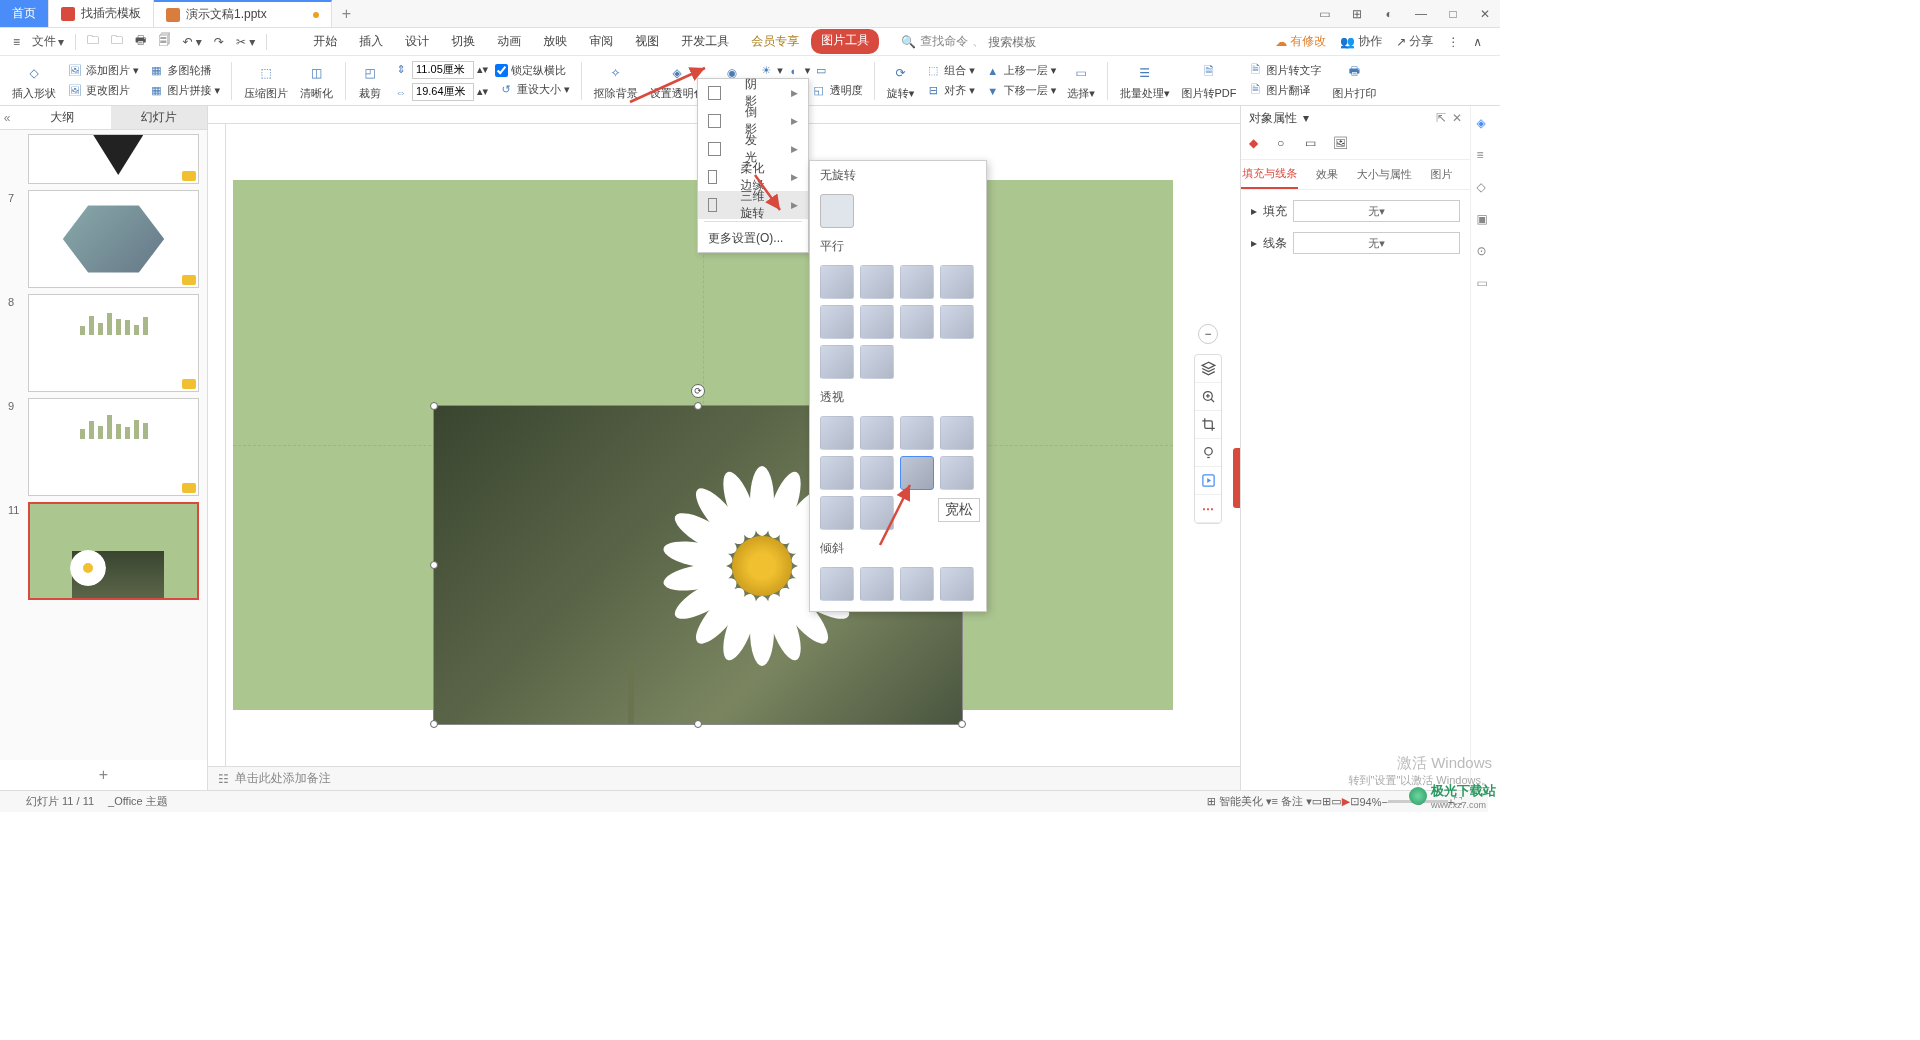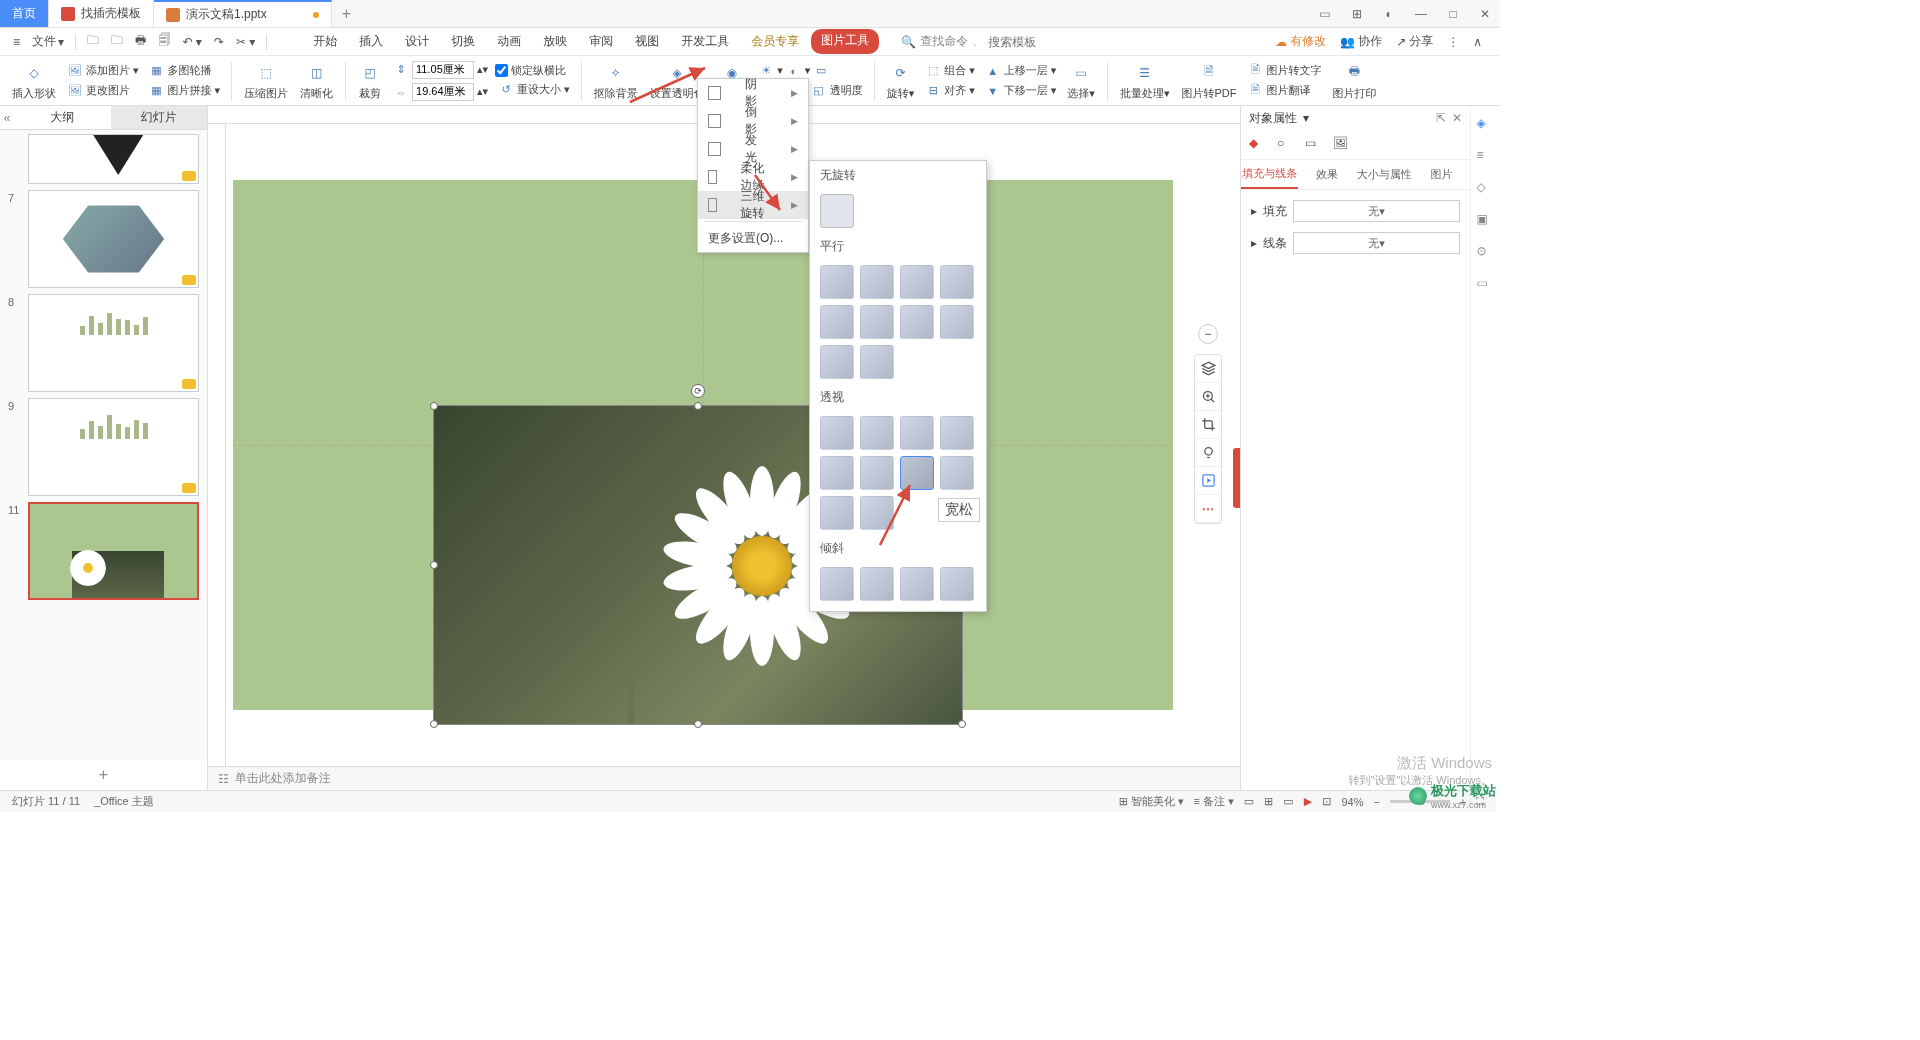--- a/index.html
+++ b/index.html
@@ -124,22 +124,22 @@
   .rp-section { padding:10px; }
   .rp-row { display:flex; align-items:center; gap:6px; margin-bottom:10px; }
   .rp-select { flex:1; height:22px; border:1px solid #ccc; display:flex; align-items:center; justify-content:center; font-size:11px; color:#666; }
   
   
   .sidebar-icons { width:30px; border-left:1px solid #eee; display:flex; flex-direction:column; align-items:center; gap:14px; padding-top:10px; }
   .sidebar-icon { width:18px; height:18px; color:#888; cursor:pointer; }
   .sidebar-icon.active { color:#4a8df8; }
   
   
-  .status-bar { position:absolute; bottom:0; left:0; right:4px; height:22px; background:#f7f7f7; border-top:1px solid #ddd; display:flex; align-items:center; padding:0 12px; font-size:11px; color:#666; gap:14px; }
-  .status-right { margin-left:auto; display:flex; align-items:center; gap:10px; }
+  .status-bar { position:absolute; bottom:0; left:0; right:12px; height:22px; background:#f7f7f7; border-top:1px solid #ddd; display:flex; align-items:center; padding:0 26px; font-size:11px; color:#666; gap:14px; }
+  .status-right { margin-left:auto; display:flex; align-items:center; }
   
   
   .watermark { position:absolute; right:8px; bottom:24px; color:#aaa; font-size:11px; z-index:5; text-align:right; }
   .watermark .w1 { font-size:15px; color:#bbb; }
   .logo-badge { position:absolute; right:4px; bottom:2px; z-index:300; display:flex; align-items:center; gap:4px;}
   .logo-badge .orb { width:18px; height:18px; background:radial-gradient(circle,#6ad8a0,#2a9860); border-radius:50%; }
   .logo-badge .txt { font-size:13px; font-weight:bold; color:#2a9860; }
   .logo-badge .sub { font-size:9px; color:#888; }
   
   .red-slider { position:absolute; right:0; top:50%; width:7px; height:60px; background:#d84a3e; border-radius:3px 0 0 3px; z-index:60; }

